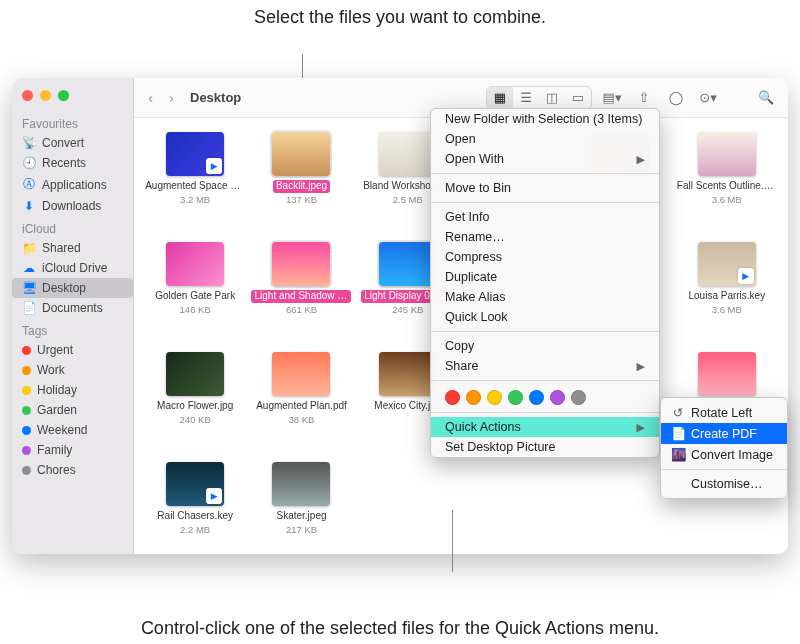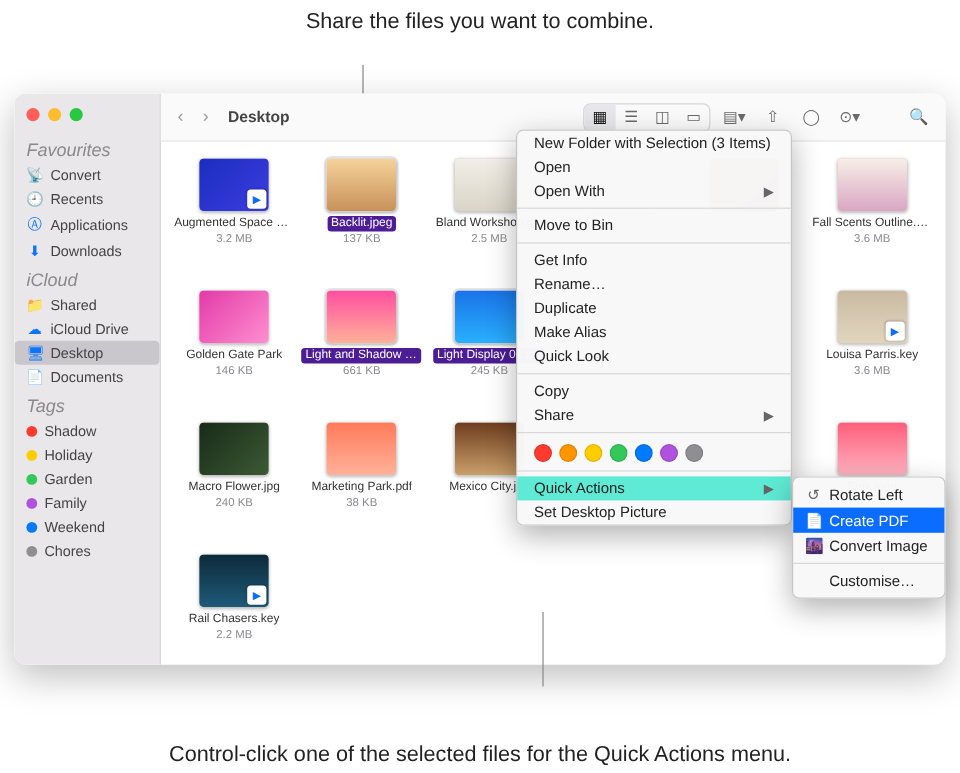--- a/index.html
+++ b/index.html
@@ -40,21 +40,21 @@
     width: 122px;
     background: linear-gradient(#e9e7ea,#e9e7ea);
     border-right: 1px solid #d0d0d0;
     padding-top: 6px;
     font-size: 12px;
     overflow: hidden;
   }
   .traffic { display:flex; gap:7px; padding: 6px 10px 10px; }
   .dot { width:11px; height:11px; border-radius:50%; }
   .red { background:#ff5f57; } .yel { background:#febc2e; } .grn { background:#28c840; }
-  .sec-label { color:#8a8a8e; font-size:15px; padding: 6px 10px 2px; font-style: italic; }
+  .sec-label { color:#8a8a8e; font-size:12px; padding: 6px 10px 2px; }
   .sb-item { display:flex; align-items:center; gap:6px; padding:3px 10px; color:#444; border-radius:4px; cursor:default;}
   .sb-item.selected { background:#c9c7cc; }
   .sb-item .sb-icon { width:14px; text-align:center; color:#0b74ff; font-size:12px; }
   .tag-dot { width:9px; height:9px; border-radius:50%; display:inline-block; }
 
   .main { flex:1; display:flex; flex-direction:column; min-width:0; }
   .toolbar {
     height: 40px;
     display:flex; align-items:center;
     padding: 0 10px;
@@ -85,21 +85,21 @@
   }
   .thumb {
     width:58px; height:44px; border-radius:4px;
     box-shadow: 0 1px 3px rgba(0,0,0,.28);
     background:#ddd;
     margin-bottom:4px;
     position:relative;
     overflow:hidden;
   }
   .thumb.sel { outline: 3px solid rgba(10,110,255,0); box-shadow:0 0 0 2px #bcbcbc55, 0 1px 3px rgba(0,0,0,.28); background-color:#eef; }
-  .file.sel .fname { background:#4c1d95; color:#fff; border-radius:3px; padding:0 3px; display:inline-block; }
+  .file.sel .fname { background:#ec4899; color:#fff; border-radius:3px; padding:0 3px; display:inline-block; }
   .file .fname { max-width:100px; overflow:hidden; white-space:nowrap; text-overflow:ellipsis; line-height:1.25; }
   .file .fsize { color:#8a8a8e; font-size:9.5px; margin-top:1px; }
   .thumb-fill { position:absolute; inset:0; }
   .key-logo { position:absolute; bottom:2px; right:2px; width:16px; height:16px; background:#fff; border-radius:3px; box-shadow:0 0 2px rgba(0,0,0,.3); font-size:9px; display:flex; align-items:center; justify-content:center; color:#0a6dff;}
 
   
   .ctx {
     position:absolute;
     top: 108px; left: 430px;
     width: 230px;
@@ -132,21 +132,21 @@
   }
   .submenu .ctx-item { padding:3px 10px; gap:6px; justify-content:flex-start;}
   .submenu .ctx-item.selected { background:#0a6dff; color:#fff; }
   .submenu .sm-icon { width:14px; text-align:center; color:#666;}
   .submenu .ctx-item.selected .sm-icon { color:#fff; }
 </style>
 </head>
 <body>
 
 <div class="annotation top">
-  <span>Share the files you want to combine.</span>
+  <span>Select the files you want to combine.</span>
 </div>
 <div class="callout-line callout-top"></div>
 
 <div class="window">
   <div class="sidebar">
     <div class="traffic">
       <div class="dot red"></div>
       <div class="dot yel"></div>
       <div class="dot grn"></div>
     </div>
@@ -181,37 +181,41 @@
           <span class="sb-icon">🖥</span>
           <span>Desktop</span>
         </div>
         <div class="sb-item">
           <span class="sb-icon">📄</span>
           <span>Documents</span>
         </div>
         <div class="sec-label">Tags</div>
         <div class="sb-item">
           <span class="tag-dot" style="background:#ff3b30"></span>
-          <span>Shadow</span>
+          <span>Urgent</span>
+        </div>
+        <div class="sb-item">
+          <span class="tag-dot" style="background:#ff9500"></span>
+          <span>Work</span>
         </div>
         <div class="sb-item">
           <span class="tag-dot" style="background:#ffcc00"></span>
           <span>Holiday</span>
         </div>
         <div class="sb-item">
           <span class="tag-dot" style="background:#34c759"></span>
           <span>Garden</span>
         </div>
         <div class="sb-item">
+          <span class="tag-dot" style="background:#007aff"></span>
+          <span>Weekend</span>
+        </div>
+        <div class="sb-item">
           <span class="tag-dot" style="background:#af52de"></span>
           <span>Family</span>
-        </div>
-        <div class="sb-item">
-          <span class="tag-dot" style="background:#007aff"></span>
-          <span>Weekend</span>
         </div>
         <div class="sb-item">
           <span class="tag-dot" style="background:#8e8e93"></span>
           <span>Chores</span>
         </div>
       </div>
   </div>
 
   <div class="main">
     <div class="toolbar">
@@ -311,21 +315,21 @@
           <div class="thumb">
             <div class="thumb-fill" style="background:linear-gradient(135deg,#182a18,#3c5a34)"></div>
           </div>
           <div class="fname">Macro Flower.jpg</div>
           <div class="fsize">240 KB</div>
         </div>
         <div class="file">
           <div class="thumb">
             <div class="thumb-fill" style="background:linear-gradient(#ff7a59,#ffb29a)"></div>
           </div>
-          <div class="fname">Marketing Park.pdf</div>
+          <div class="fname">Augmented Plan.pdf</div>
           <div class="fsize">38 KB</div>
         </div>
         <div class="file">
           <div class="thumb">
             <div class="thumb-fill" style="background:linear-gradient(#6e3d1f,#caa06a)"></div>
           </div>
           <div class="fname">Mexico City.jpg</div>
         </div>
         <div class="file">
           <div style="width:58px;height:44px"></div>
@@ -339,20 +343,27 @@
           </div>
           <div class="fname">Pink.jpeg</div>
         </div>
         <div class="file">
           <div class="thumb">
             <div class="thumb-fill" style="background:linear-gradient(#0c2a3a,#1f5a78)"></div>
             <div class="key-logo">▶</div>
           </div>
           <div class="fname">Rail Chasers.key</div>
           <div class="fsize">2.2 MB</div>
+        </div>
+        <div class="file">
+          <div class="thumb">
+            <div class="thumb-fill" style="background:linear-gradient(#555,#9aa)"></div>
+          </div>
+          <div class="fname">Skater.jpeg</div>
+          <div class="fsize">217 KB</div>
         </div>
       </div>
   </div>
 </div>
 
 <div class="ctx" id="ctx">
     <div class="ctx-item">
       <span>New Folder with Selection (3 Items)</span>
     </div>
     <div class="ctx-item">
@@ -365,20 +376,23 @@
     <div class="ctx-sep"></div>
     <div class="ctx-item">
       <span>Move to Bin</span>
     </div>
     <div class="ctx-sep"></div>
     <div class="ctx-item">
       <span>Get Info</span>
     </div>
     <div class="ctx-item">
       <span>Rename…</span>
+    </div>
+    <div class="ctx-item">
+      <span>Compress</span>
     </div>
     <div class="ctx-item">
       <span>Duplicate</span>
     </div>
     <div class="ctx-item">
       <span>Make Alias</span>
     </div>
     <div class="ctx-item">
       <span>Quick Look</span>
     </div>

